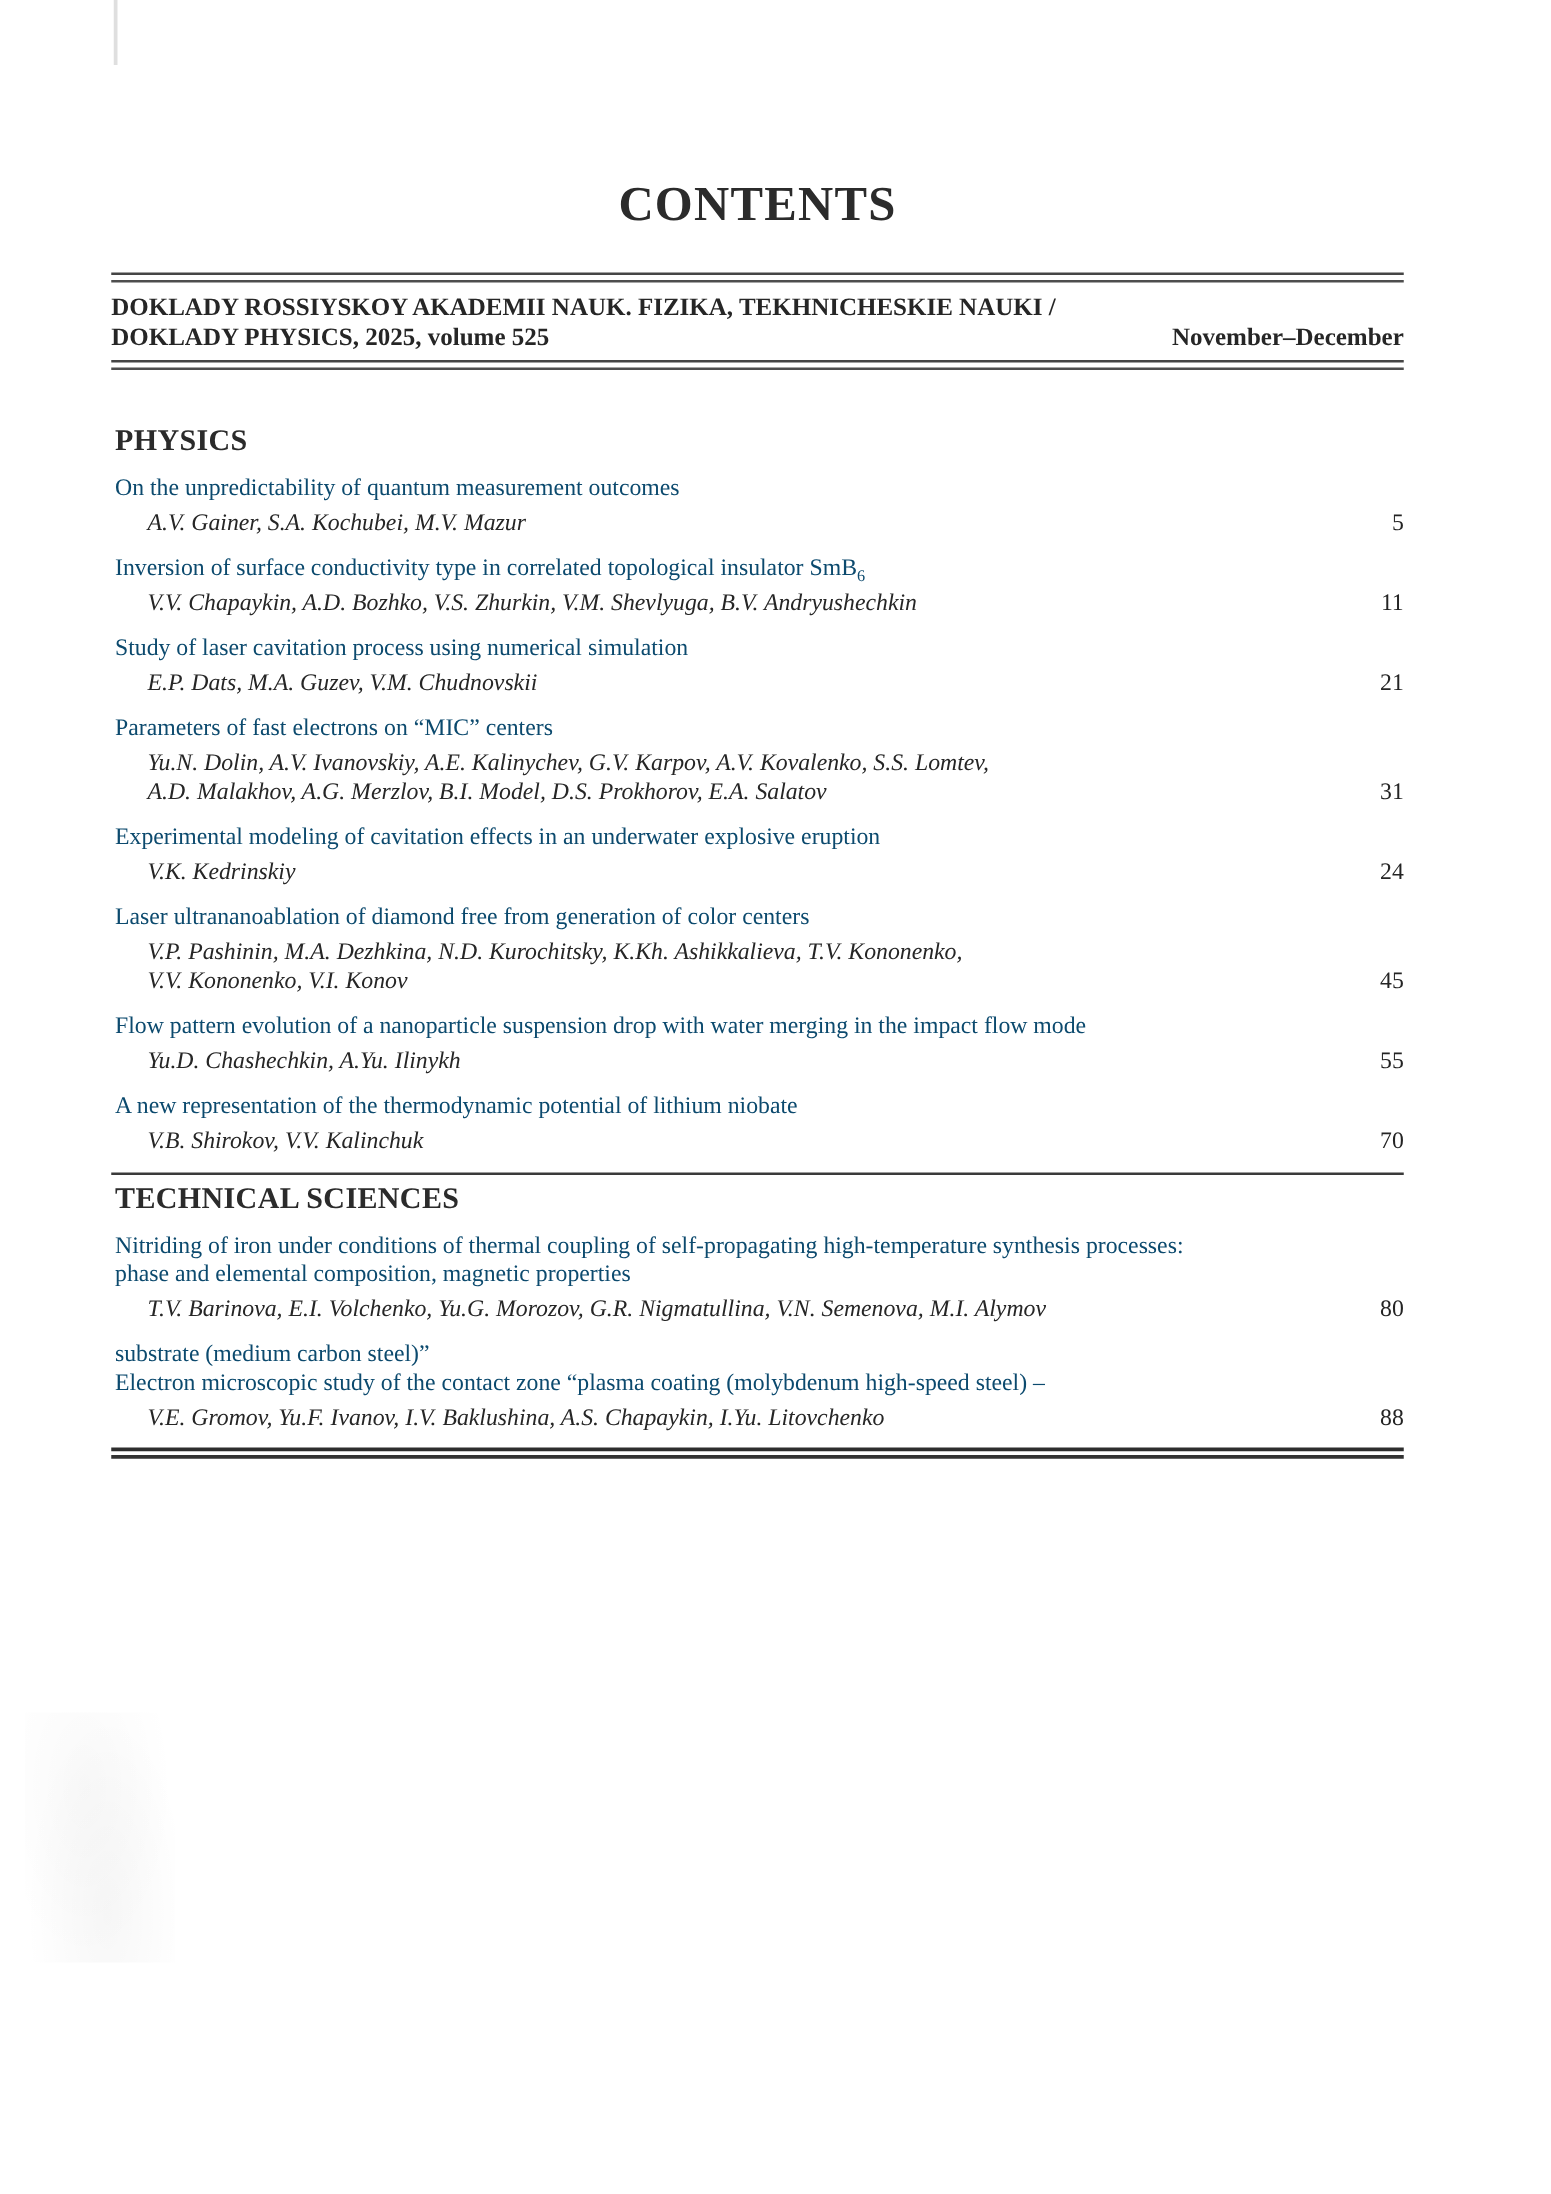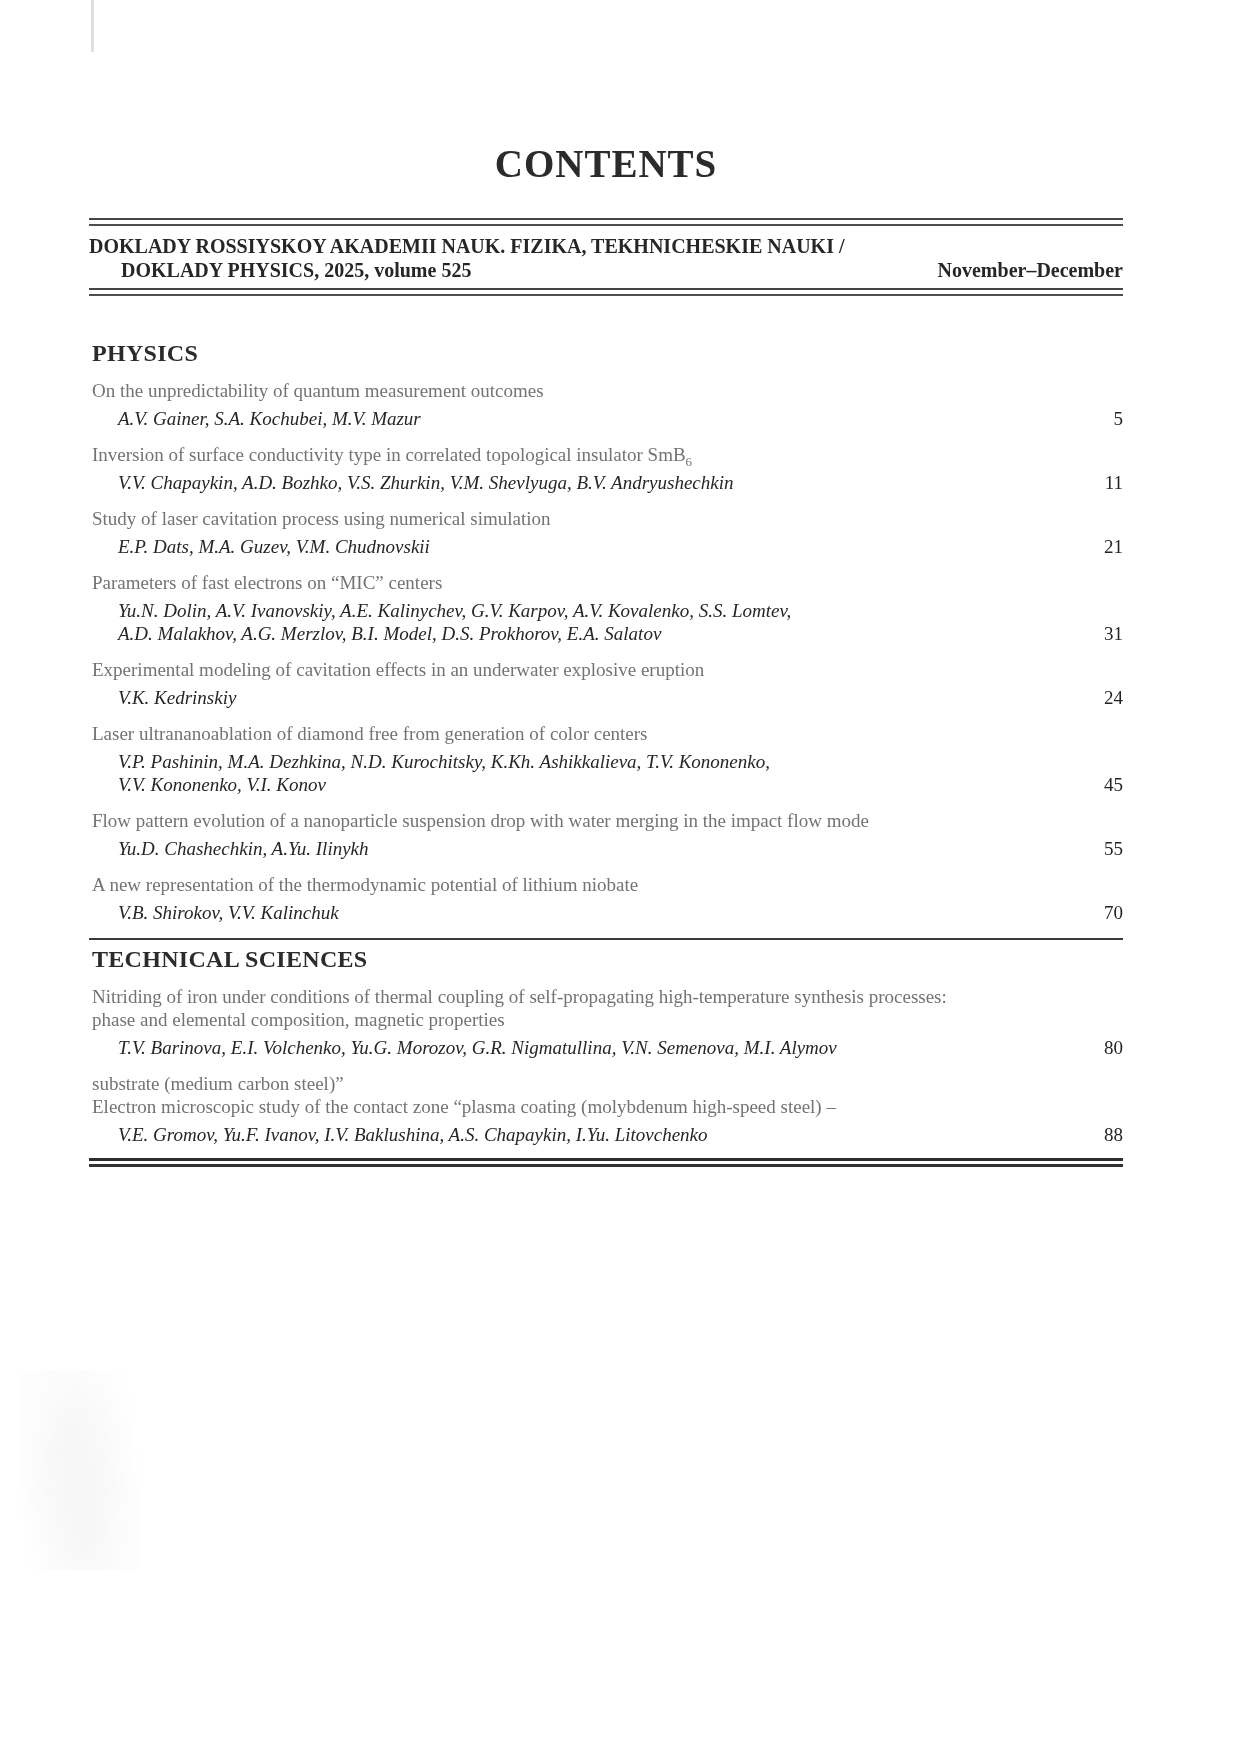--- a/index.html
+++ b/index.html
@@ -29,21 +29,21 @@
     color: #2b2b2b;
   }
   .rule-double {
     margin-top: 31px;
     height: 4px;
     border-top: 2px solid #454545;
     border-bottom: 2px solid #4e4e4e;
   }
   .rule-double.below-header { margin-top: 6px; }
   .journal-block { margin-top: 8px; font-weight: bold; font-size: 20px; line-height: 24px; color: #262626; }
-  .journal-line2-row { display: flex; justify-content: space-between; align-items: center; margin-left: 32px; }
+  .journal-line2-row { display: flex; justify-content: space-between; align-items: center; }
   .rule-single {
     margin-top: 14px;
     border-top: 2px solid #3a3a3a;
     height: 0;
   }
   .section-title {
     margin: 44px 0 0 0;
     font-size: 24px;
     line-height: 26px;
     font-weight: bold;
@@ -51,21 +51,21 @@
     color: #2b2b2b;
     padding-left: 3px;
   }
   .section-title.second { margin-top: 6px; }
   .entry { margin-top: 13px; }
   .entry-title {
     font-size: 19px;
     line-height: 23px;
     padding-left: 3px;
     white-space: nowrap;
-    color: #737373;
+    color: #0c4a6e;
   }
   .entry-title sub { font-size: 13px; line-height: 0; }
   .authors-row {
     display: flex;
     justify-content: space-between;
     align-items: flex-end;
     margin-top: 5px;
   }
   .authors {
     font-style: italic;

